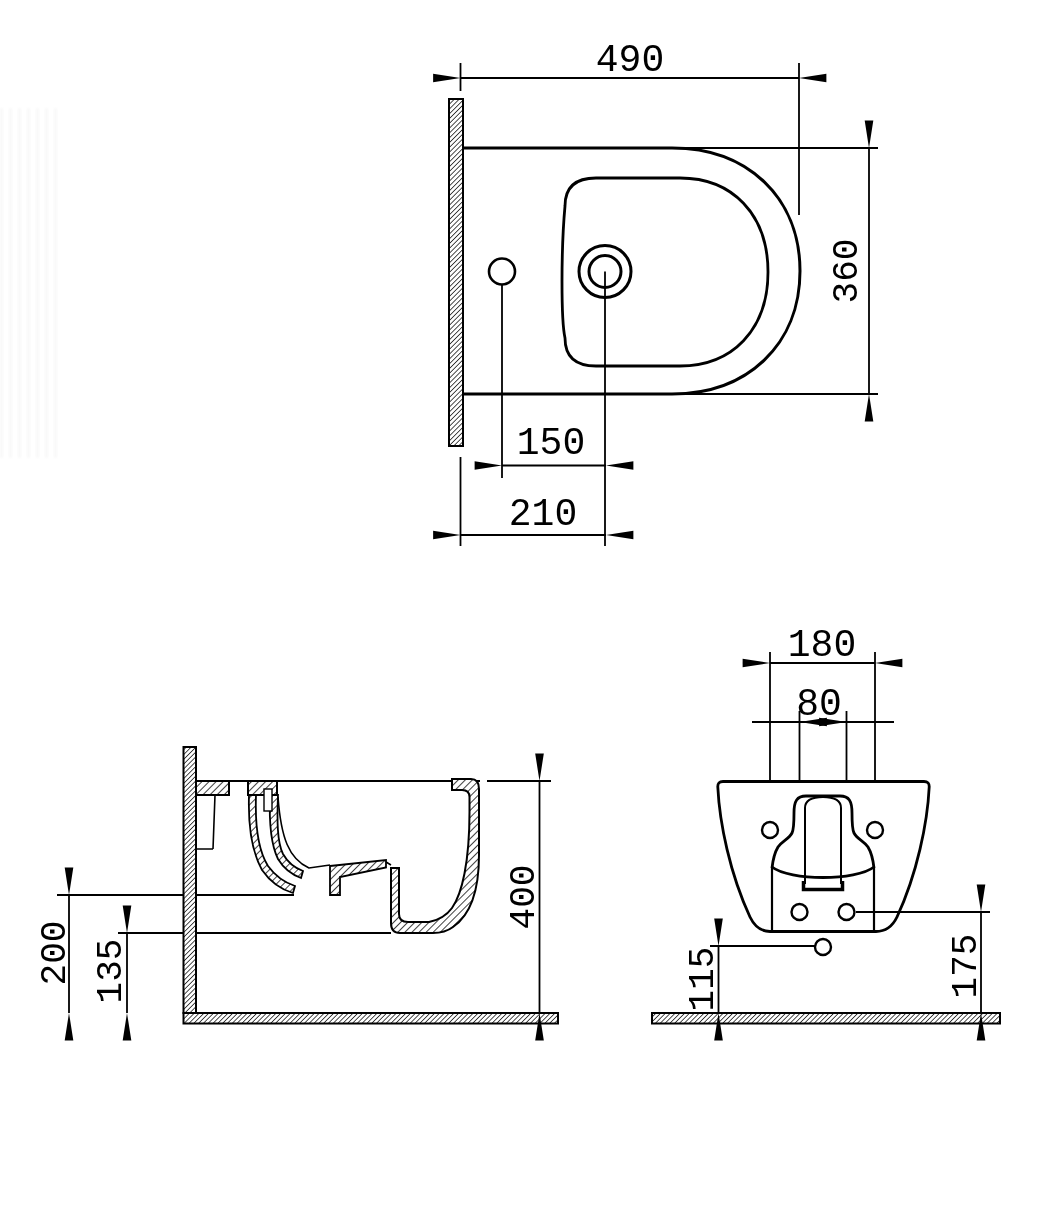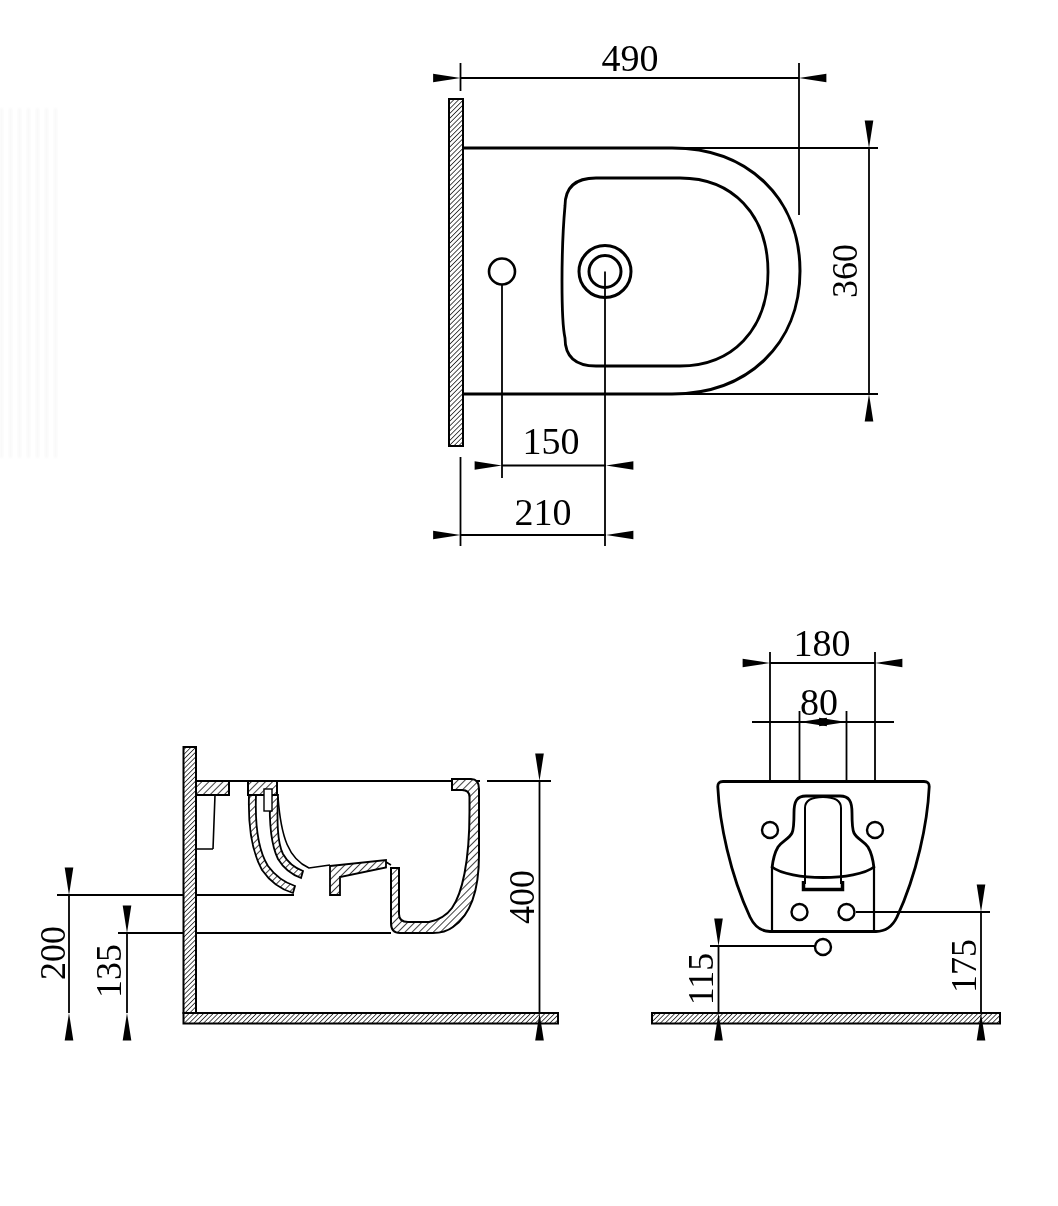--- a/index.html
+++ b/index.html
@@ -1,17 +1,17 @@
 <!DOCTYPE html>
 <html><head>
 <meta charset="utf-8">
 <style>
   html,body{margin:0;padding:0;background:#e9e9e9;}
   .canvas{position:relative;width:1058px;height:1206px;background:#ffffff;overflow:hidden;
-          font-family:Liberation Serif, serif;}
+          font-family:Liberation Mono, monospace;}
   svg{position:absolute;left:0;top:0;}
   .artifact{position:absolute;left:0;top:108px;width:58px;height:350px;pointer-events:none;
     background:repeating-linear-gradient(90deg, rgba(120,120,120,0.10) 0 3px, rgba(255,255,255,0) 3px 9px);
     filter:blur(1px);opacity:.45;}
   text.dim{fill:#000000;}
   .h38{font-size:38px;}
   .v36{font-size:36px;}
 </style>
 </head>
 <body>

